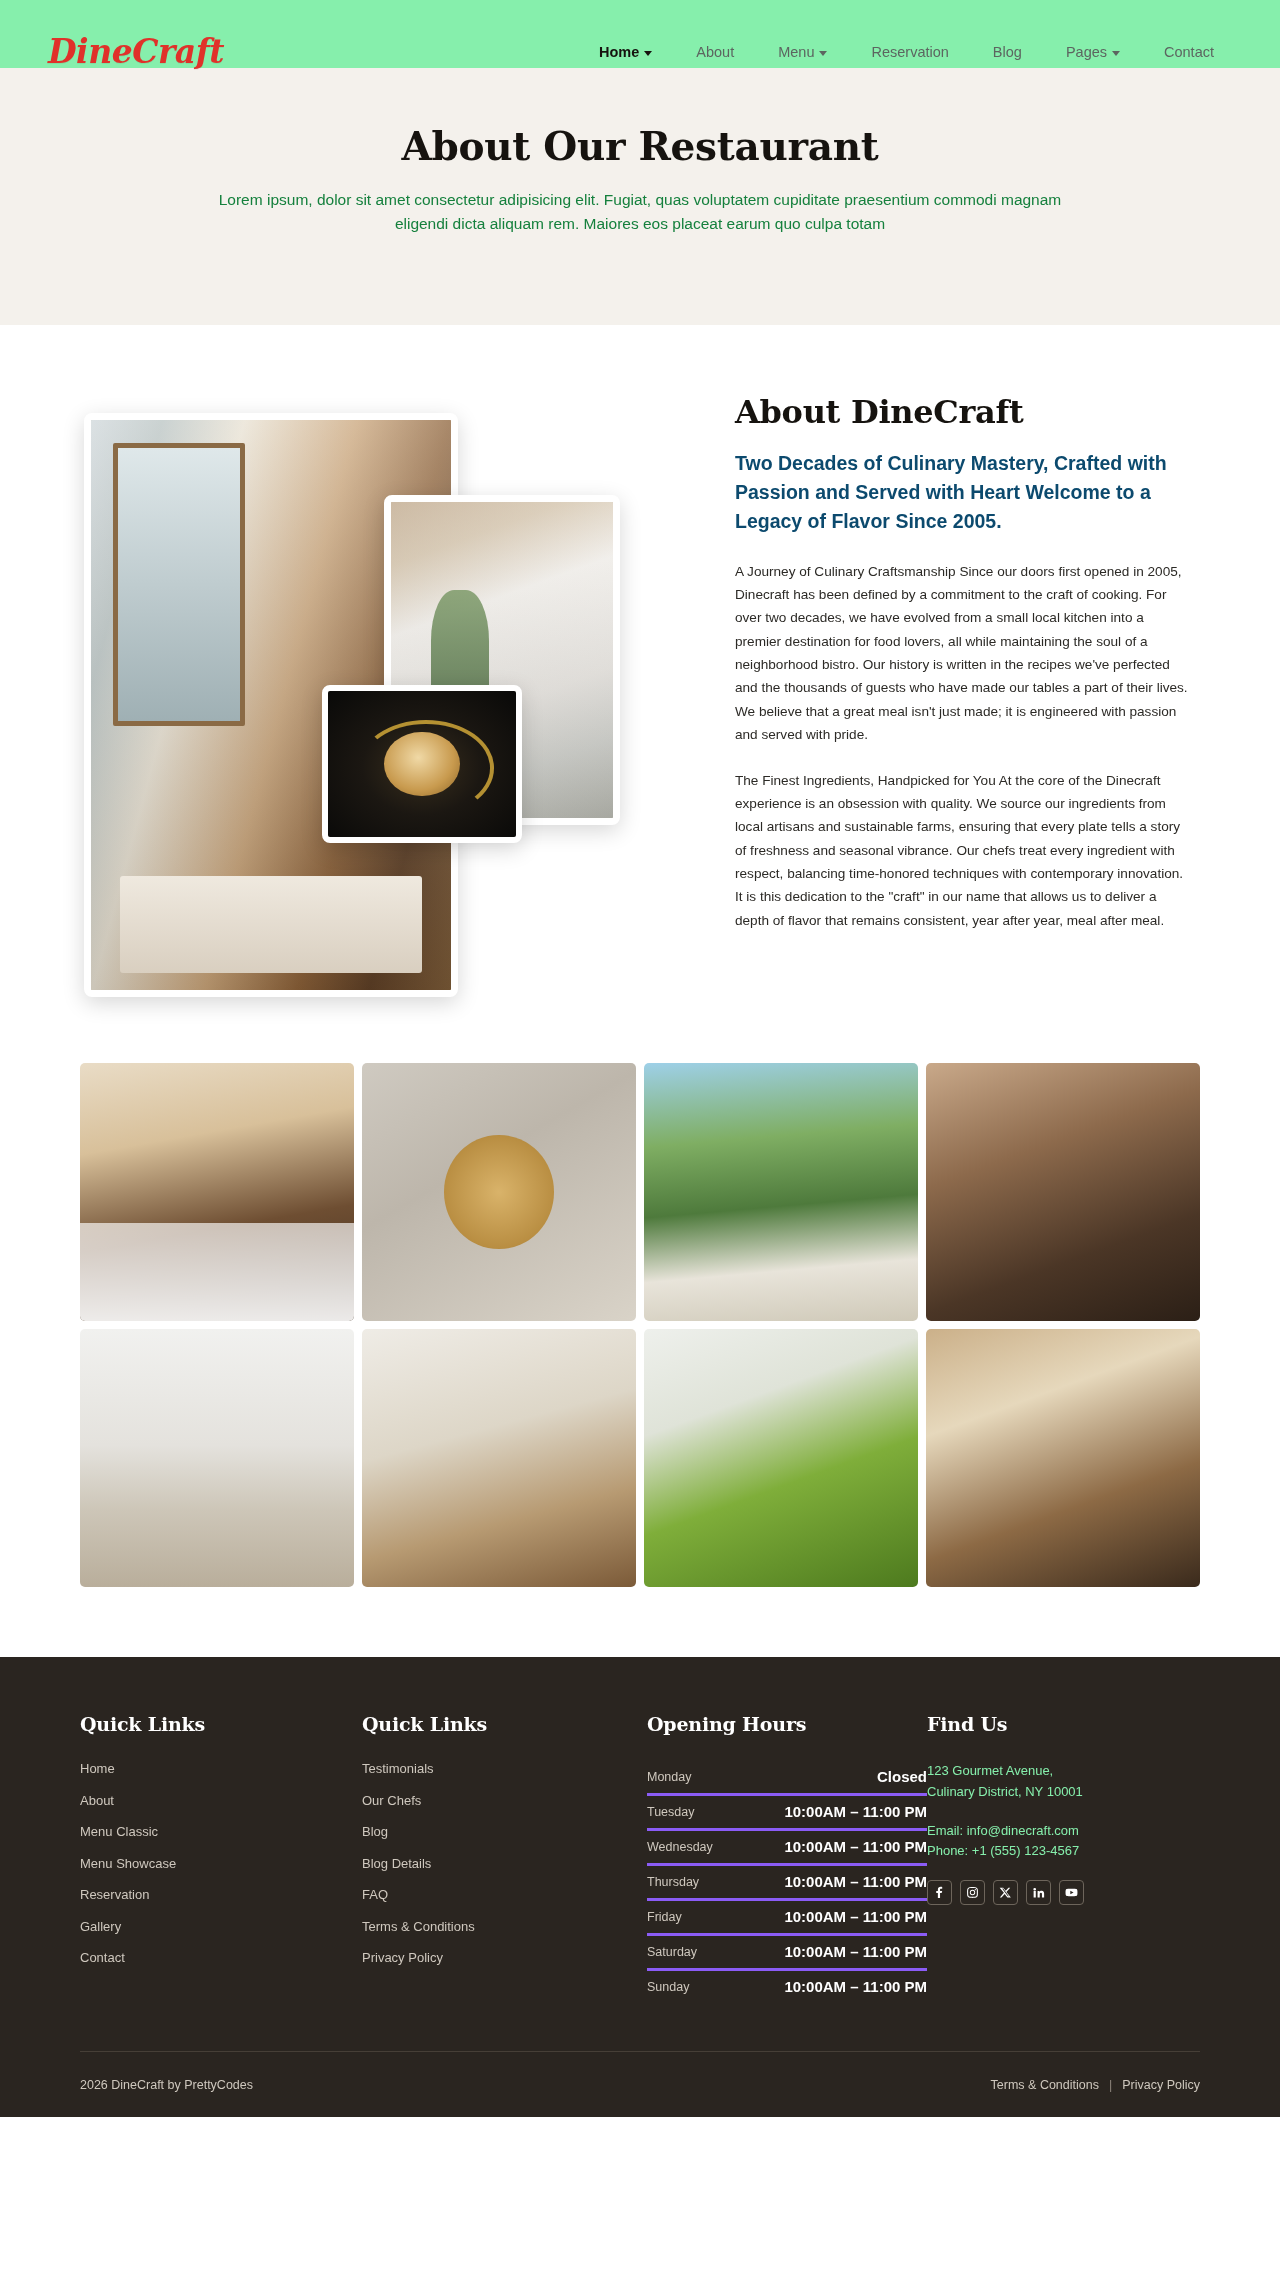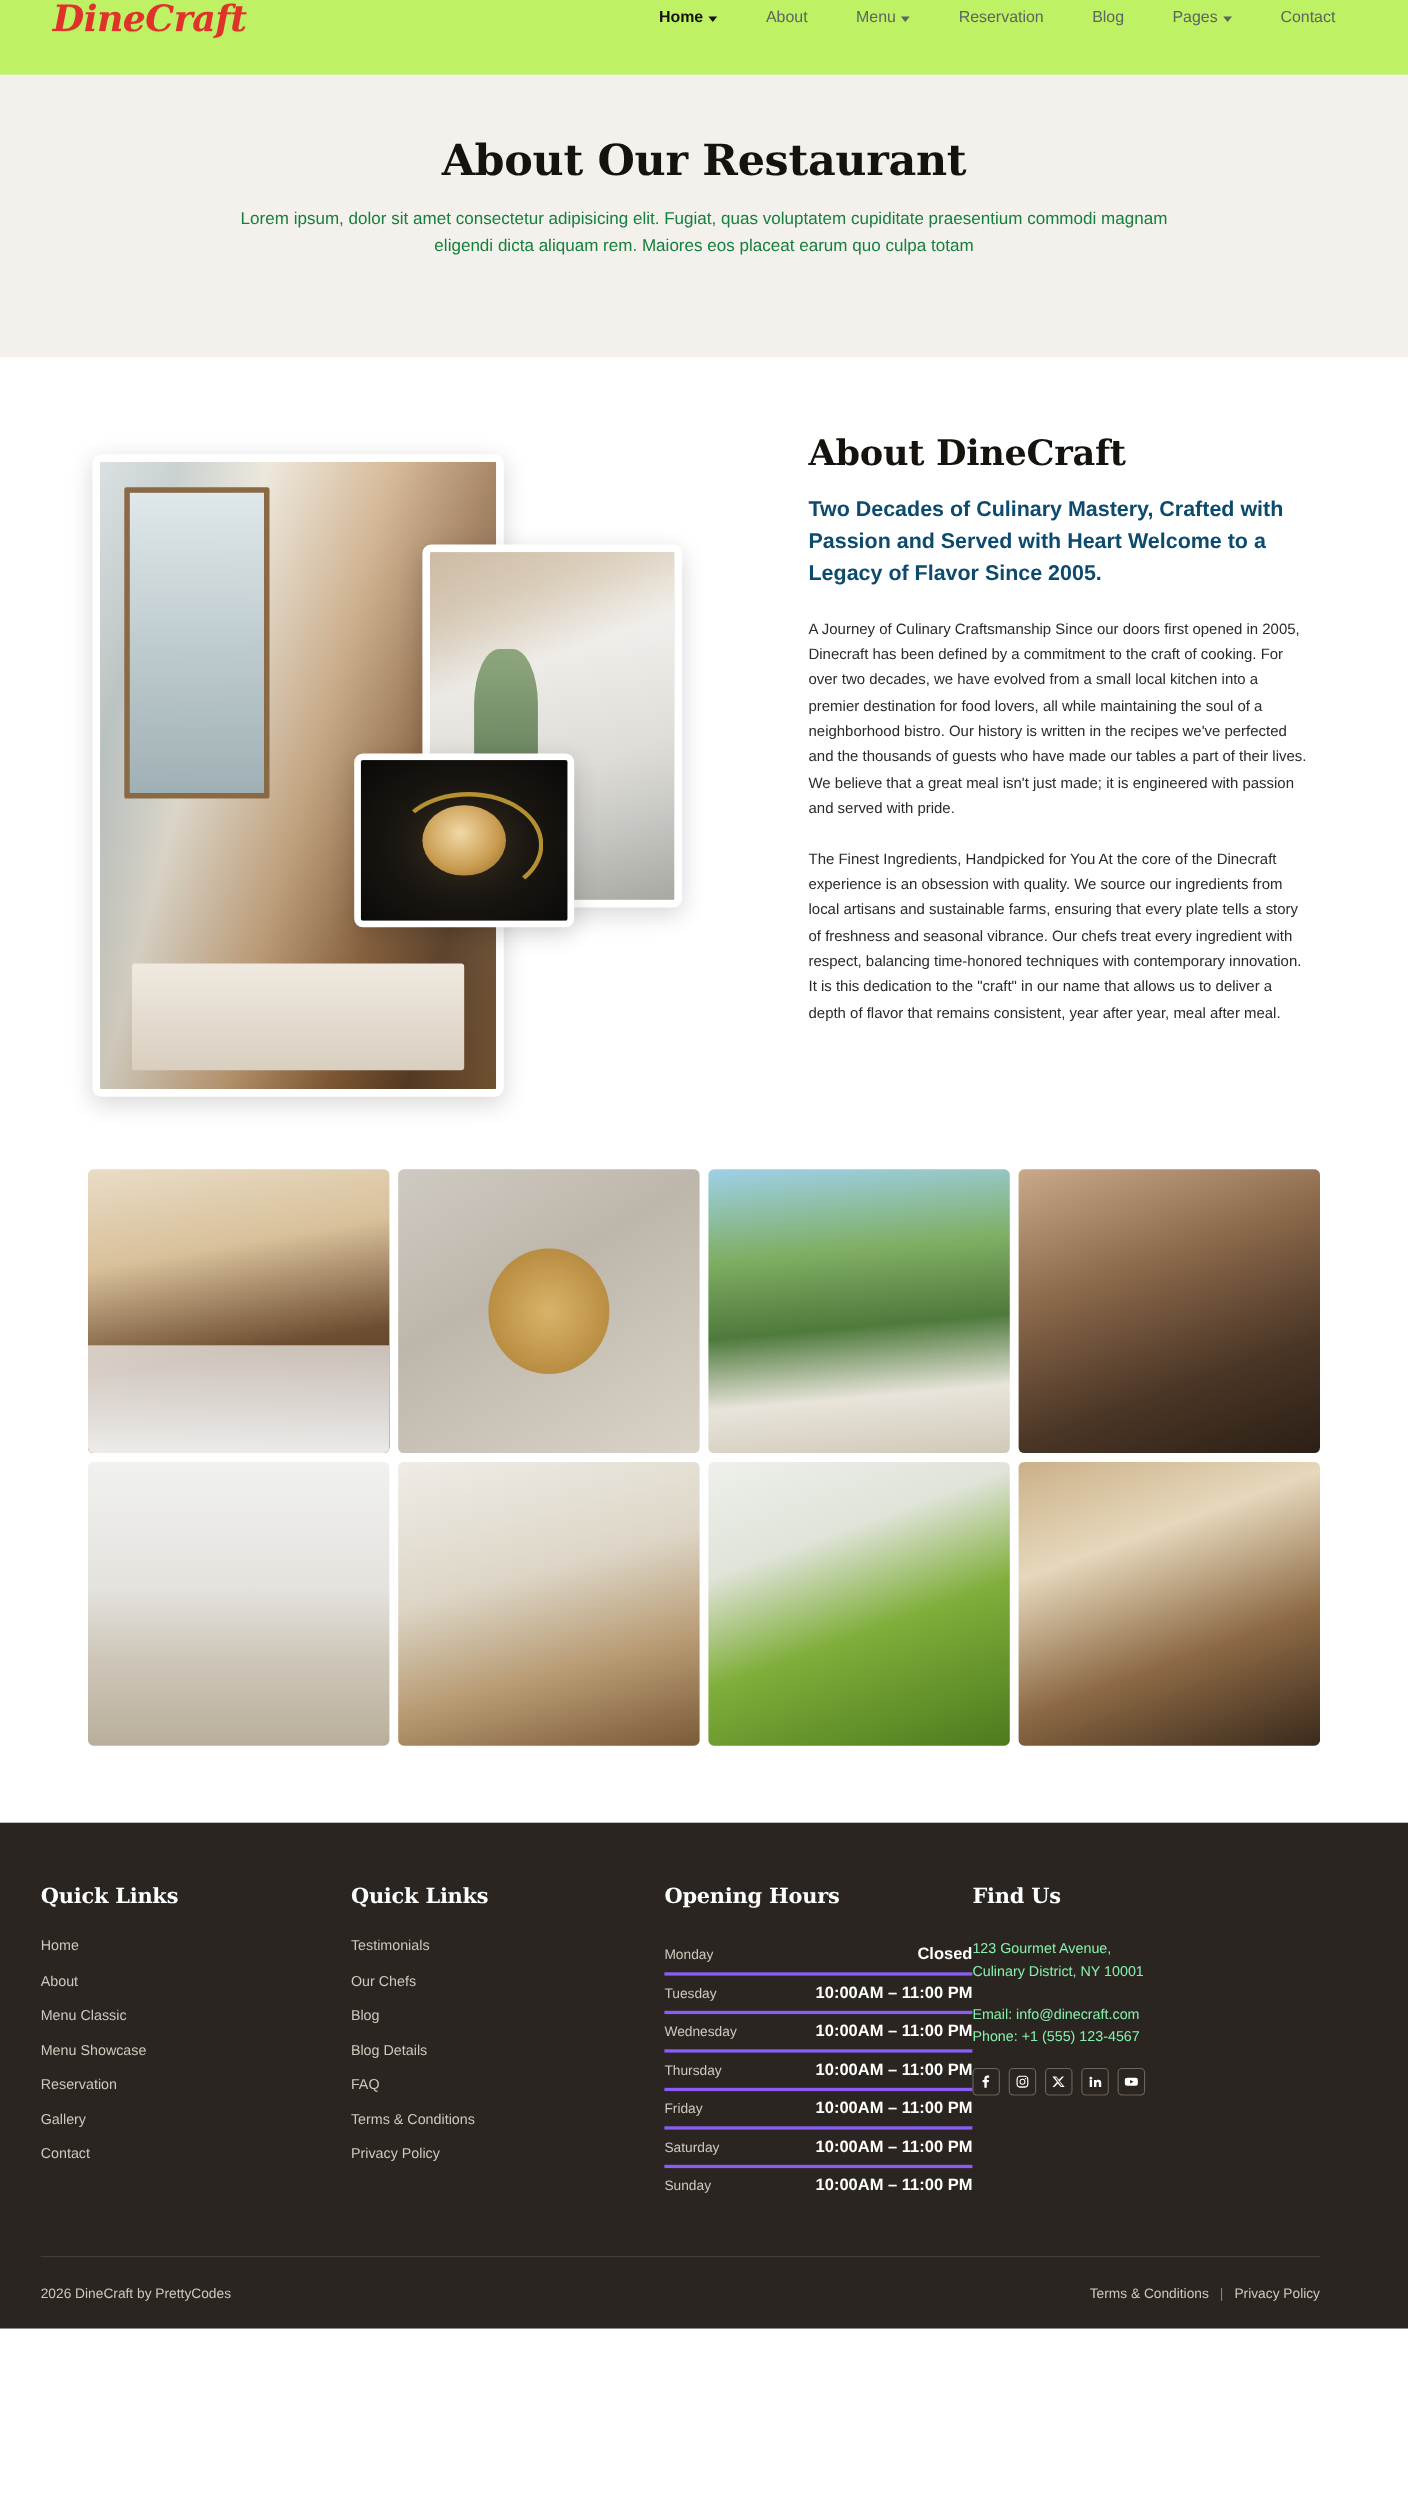--- a/index.html
+++ b/index.html
@@ -8,23 +8,23 @@
     background: #ffffff;
     font-family: "Liberation Sans", sans-serif;
     color: #1d1b18;
   }
   body { width: 1280px; overflow-x: hidden; }
 
   
   .header {
     width: 1280px;
     height: 68px;
-    background: #bef264;
-    display: flex;
-    align-items: flex-start;
+    background: #86efac;
+    display: flex;
+    align-items: flex-end;
     padding: 0 44px 0 48px;
   }
   .logo {
     font-family: "DejaVu Serif", serif;
     font-style: italic;
     font-weight: bold;
     font-size: 33px;
     color: #e0312a;
     letter-spacing: -0.5px;
     line-height: 1;
@@ -218,21 +218,21 @@
   .g5 { background: linear-gradient(180deg,#f1f1ef 0%,#e4e2dd 45%,#cdc6b8 70%,#b9ae9b 100%); }
   .g6 { background: linear-gradient(165deg,#efece6 0%,#ddd6c7 40%,#b79a72 70%,#7b5a38 100%); }
   .g7 { background: linear-gradient(160deg,#eef0ec 0%,#dfe3d8 30%,#7fae3a 58%,#4d7a1e 100%); }
   .g8 { background: linear-gradient(160deg,#cbb089 0%,#e6d8bc 30%,#8d6a45 65%,#3a2a1c 100%); }
 
   
   .footer {
     width: 1280px;
     background: #2a2520;
     color: #ddd7cf;
-    padding: 56px 80px 0 37px;
+    padding: 56px 80px 0 80px;
   }
   .footer-cols {
     display: flex;
   }
   .fc-1 { width: 282px; }
   .fc-2 { width: 285px; }
   .fc-3 { width: 280px; }
   .fc-4 { flex: 1; }
   .footer h4 {
     font-family: "DejaVu Serif", serif;

